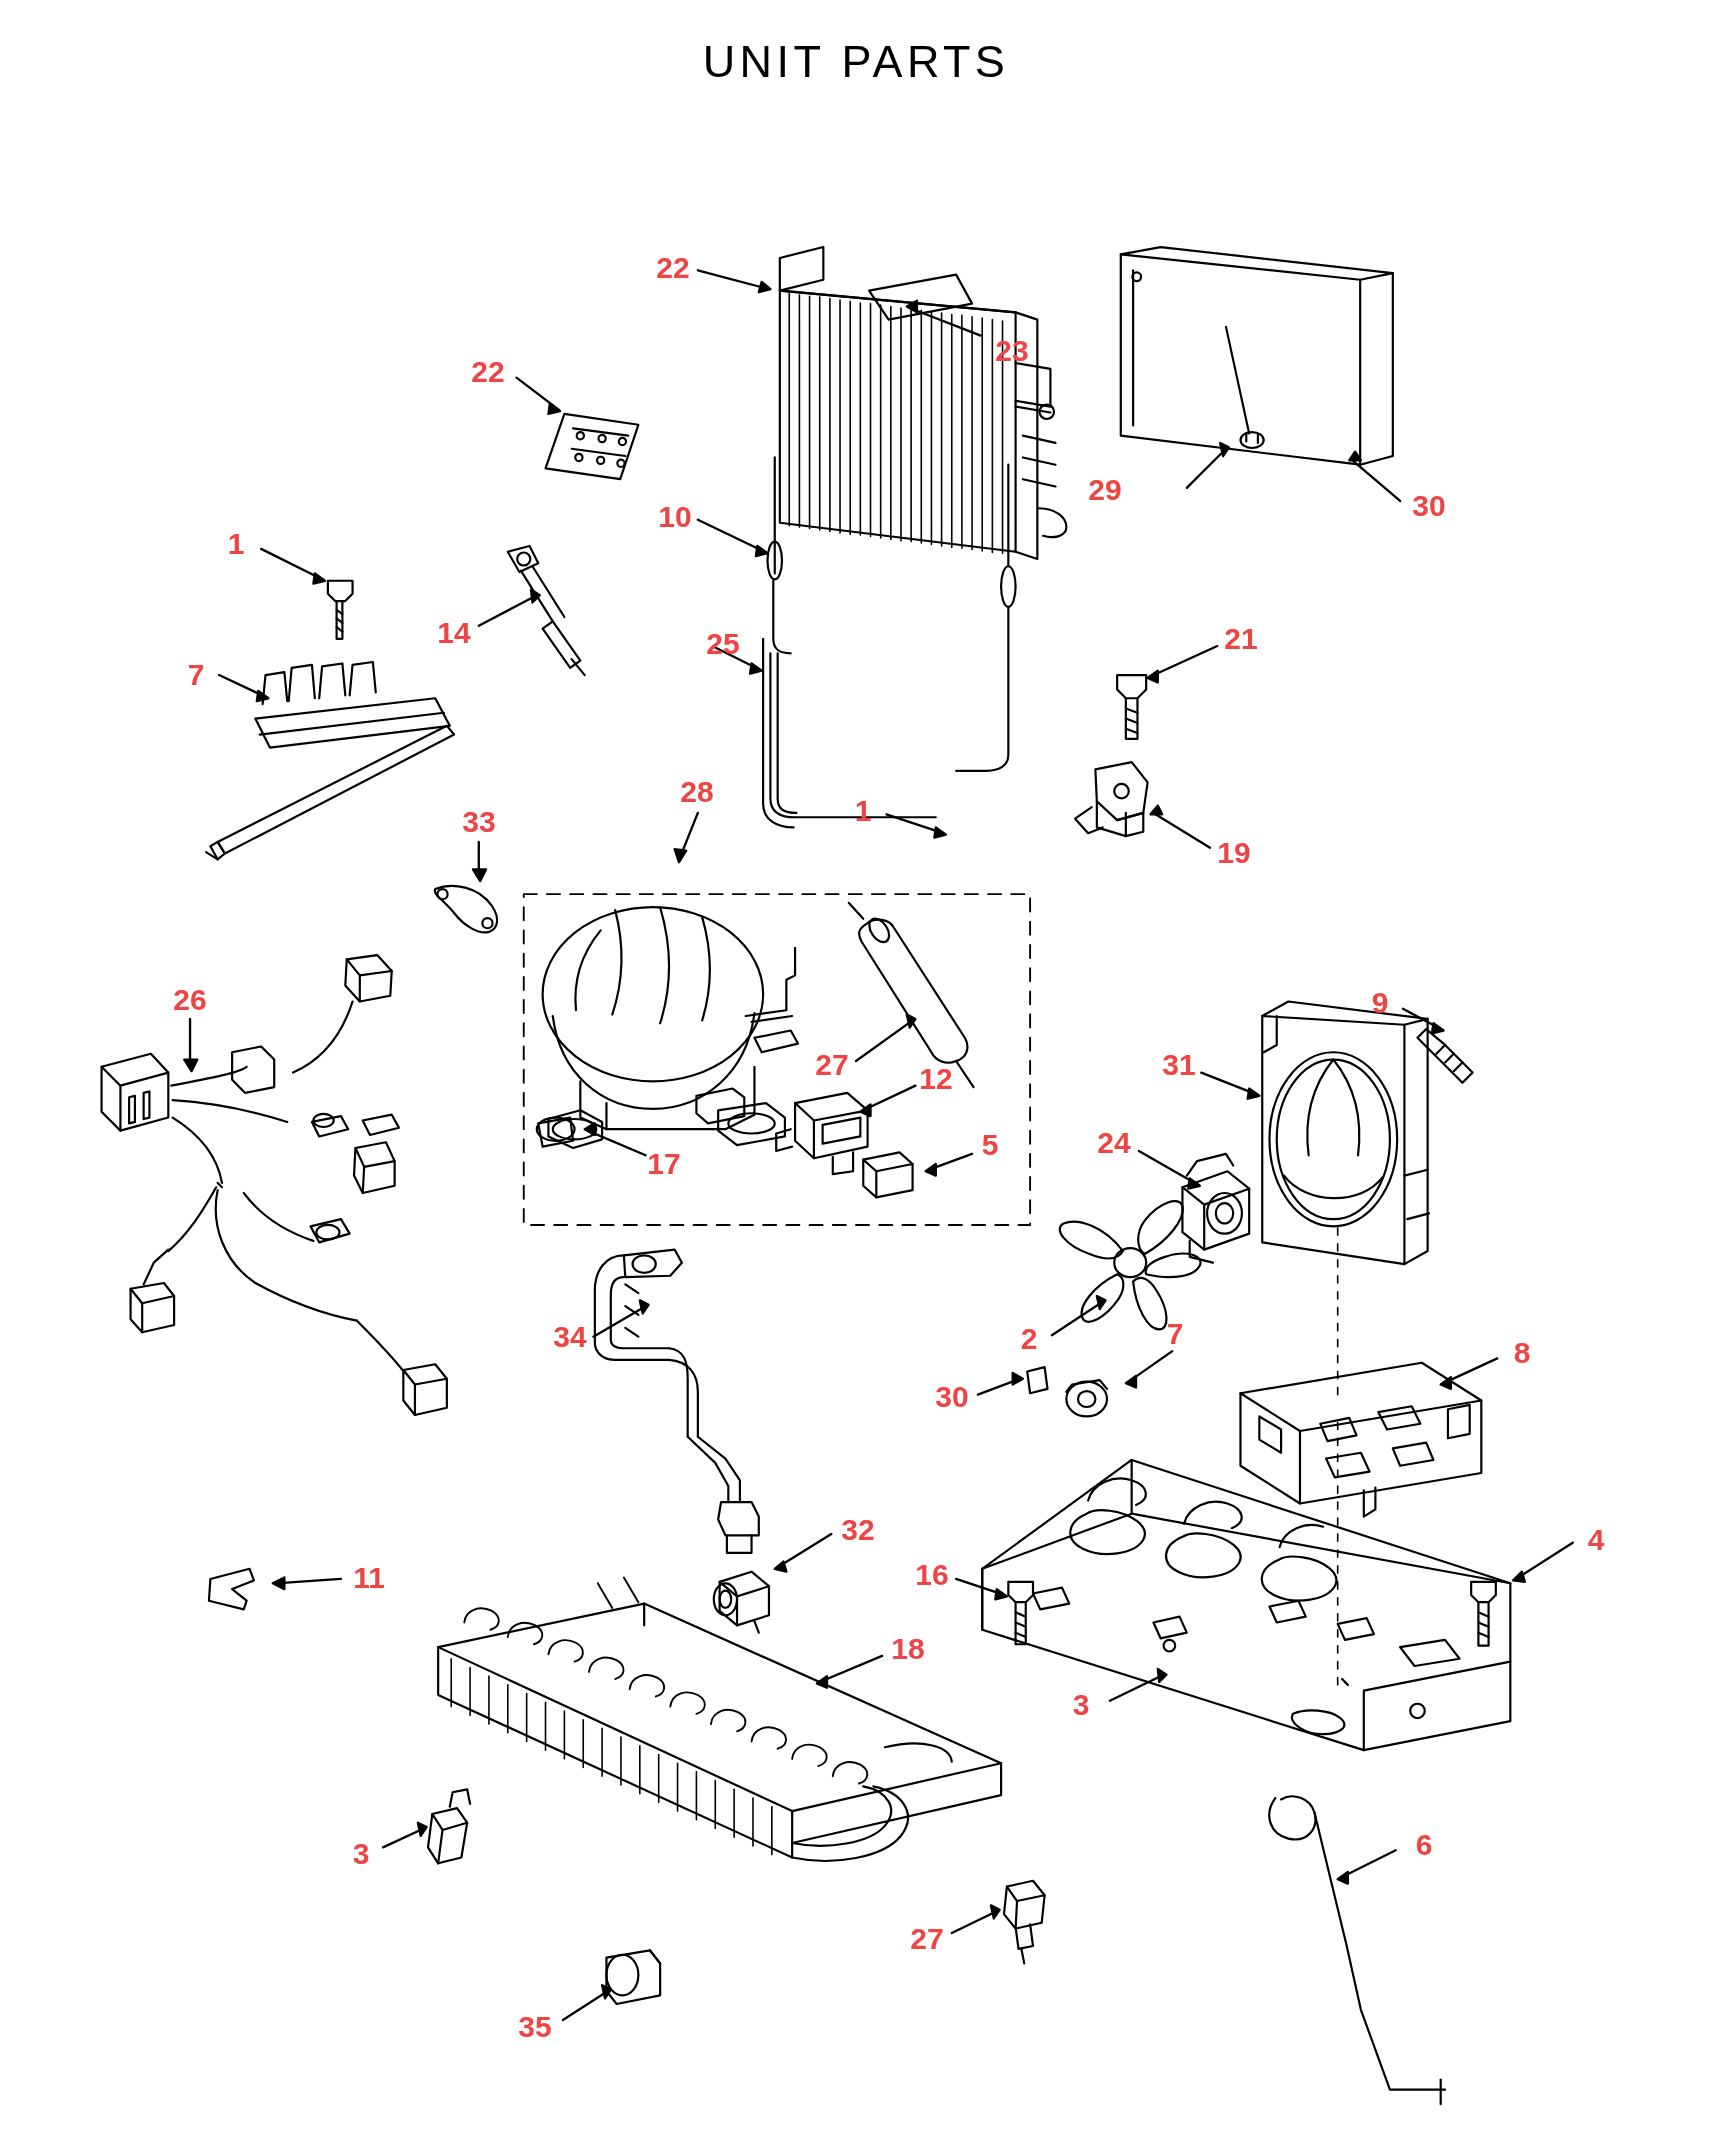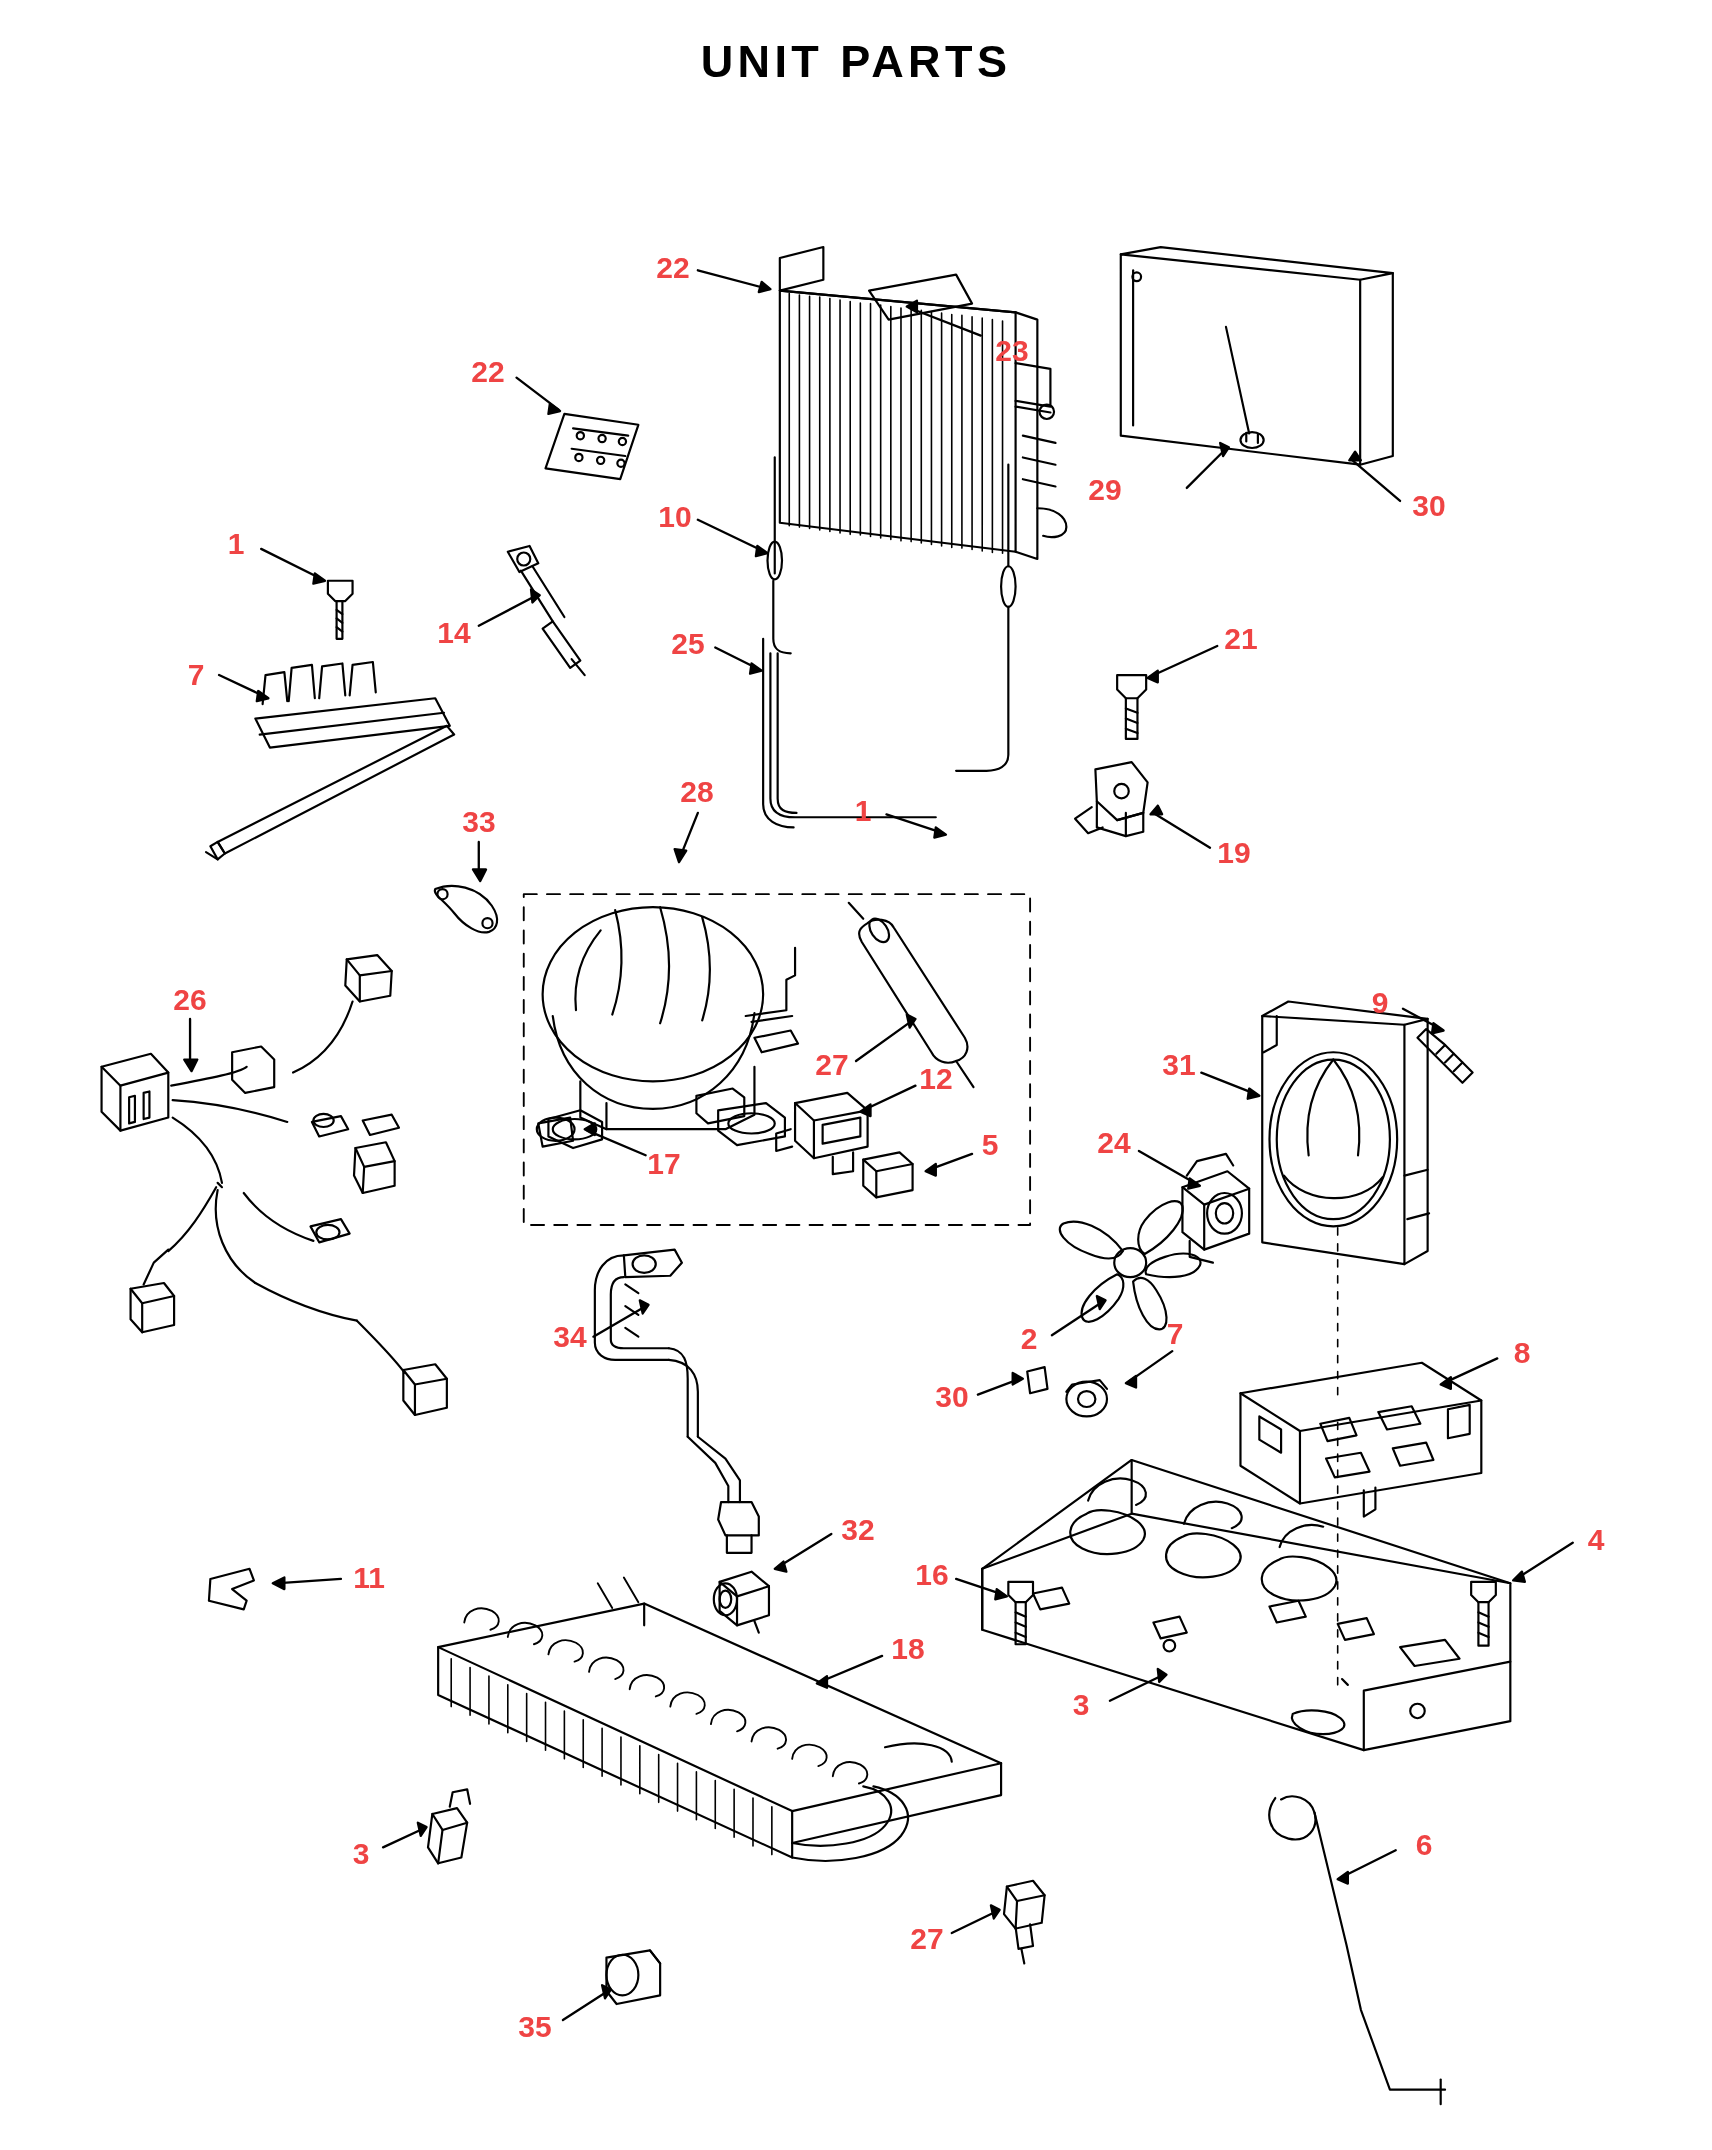--- a/index.html
+++ b/index.html
@@ -21,21 +21,21 @@
     width: 1712px;
     height: 2151px;
   }
   .page-title {
     position: absolute;
     left: 0;
     top: 36px;
     width: 1712px;
     text-align: center;
     font-size: 45px;
-    font-weight: bold;
+    font-weight: normal;
     letter-spacing: 4.4px;
     font-family: "Liberation Sans", sans-serif;
   }
   #svg-canvas {
     position: absolute;
     left: 0; top: 0;
     width: 1712px;
     height: 2151px;
   }
   .callout {
@@ -512,21 +512,21 @@
 
   <div id="callout-layer">
       <div class="callout" style="left: 673px; top: 268px;">22</div>
       <div class="callout" style="left: 1012px; top: 351px;">23</div>
       <div class="callout" style="left: 488px; top: 372px;">22</div>
       <div class="callout" style="left: 1105px; top: 490px;">29</div>
       <div class="callout" style="left: 1429px; top: 506px;">30</div>
       <div class="callout" style="left: 236px; top: 544px;">1</div>
       <div class="callout" style="left: 675px; top: 517px;">10</div>
       <div class="callout" style="left: 454px; top: 633px;">14</div>
-      <div class="callout" style="left: 688px; top: 644px;">25</div>
+      <div class="callout" style="left: 723px; top: 644px;">25</div>
       <div class="callout" style="left: 196px; top: 675px;">7</div>
       <div class="callout" style="left: 1241px; top: 639px;">21</div>
       <div class="callout" style="left: 1234px; top: 853px;">19</div>
       <div class="callout" style="left: 479px; top: 822px;">33</div>
       <div class="callout" style="left: 697px; top: 792px;">28</div>
       <div class="callout" style="left: 863px; top: 811px;">1</div>
       <div class="callout" style="left: 190px; top: 1000px;">26</div>
       <div class="callout" style="left: 1380px; top: 1003px;">9</div>
       <div class="callout" style="left: 1179px; top: 1065px;">31</div>
       <div class="callout" style="left: 832px; top: 1065px;">27</div>

